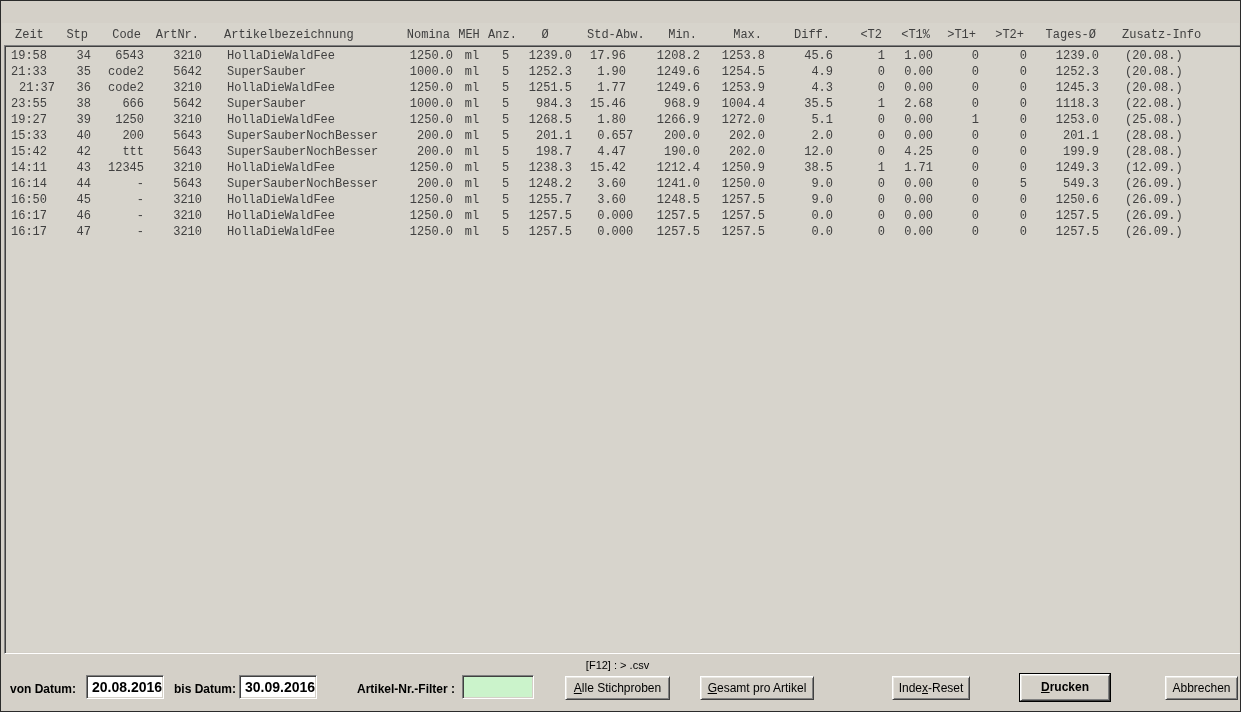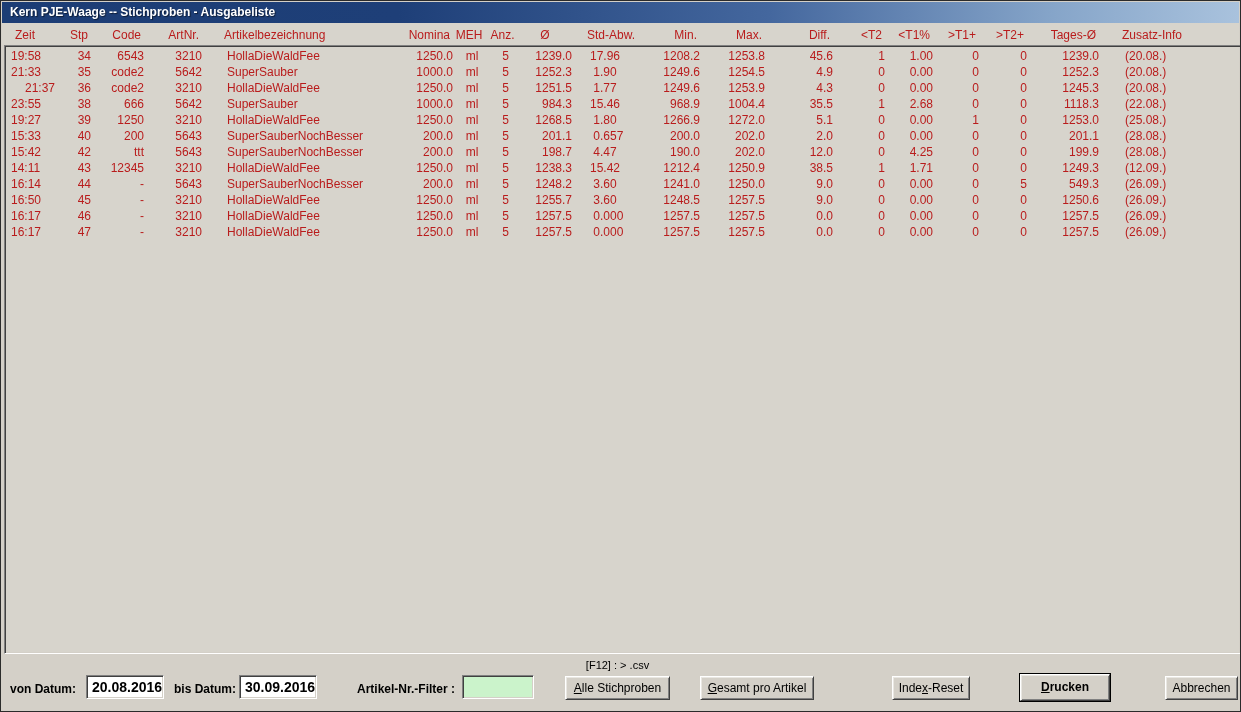--- a/index.html
+++ b/index.html
@@ -24,22 +24,22 @@
   .listbox{
     position:absolute;left:3px;top:44px;width:1237px;bottom:57px;
     background:#d7d4cc;
     border:1px solid;border-color:#808080 #ffffff #ffffff #808080;
     box-shadow:inset 1px 1px 0 #404040, inset -1px -1px 0 #d4d0c8;
     overflow:hidden;
   }
   .listbox table{margin:2px 0 0 0;}
   table.grid{
     table-layout:fixed;border-collapse:collapse;width:1233px;
-    font-family:Liberation Sans, sans-serif;
-    font-size:12px;color:#b91c1c;
+    font-family:Liberation Mono, monospace;
+    font-size:12px;color:#404040;
   }
   table.grid td, table.grid th{
     padding:0;margin:0;height:16px;line-height:16px;
     font-weight:normal;white-space:nowrap;overflow:visible;
   }
   .footer{
     position:absolute;left:1px;right:1px;bottom:1px;height:55px;
     background:#d4d0c8;
   }
   .lbl{
@@ -67,23 +67,20 @@
   .u{text-decoration:underline;}
   .hint{
     position:absolute;font-size:11px;color:#000;text-align:center;white-space:nowrap;
   }
 </style>
 </head>
 <body>
 
 <div class="window">
 
-  <div class="titlebar">
-    <span>Kern PJE-Waage  --  Stichproben - Ausgabeliste</span>
-  </div>
 
   <div class="headerband">
     <table class="grid">
       <tbody>
           <tr id="header-row">
             <th style="width: 50px; text-align: left; padding-left: 13px;">Zeit</th>
             <th style="width: 38px; text-align: right; padding-right: 2px;">Stp</th>
             <th style="width: 53px; text-align: right; padding-right: 2px;">Code</th>
             <th style="width: 58px; text-align: right; padding-right: 2px;">ArtNr.</th>
             <th style="width: 201px; text-align: left; padding-left: 23px;">Artikelbezeichnung</th>

